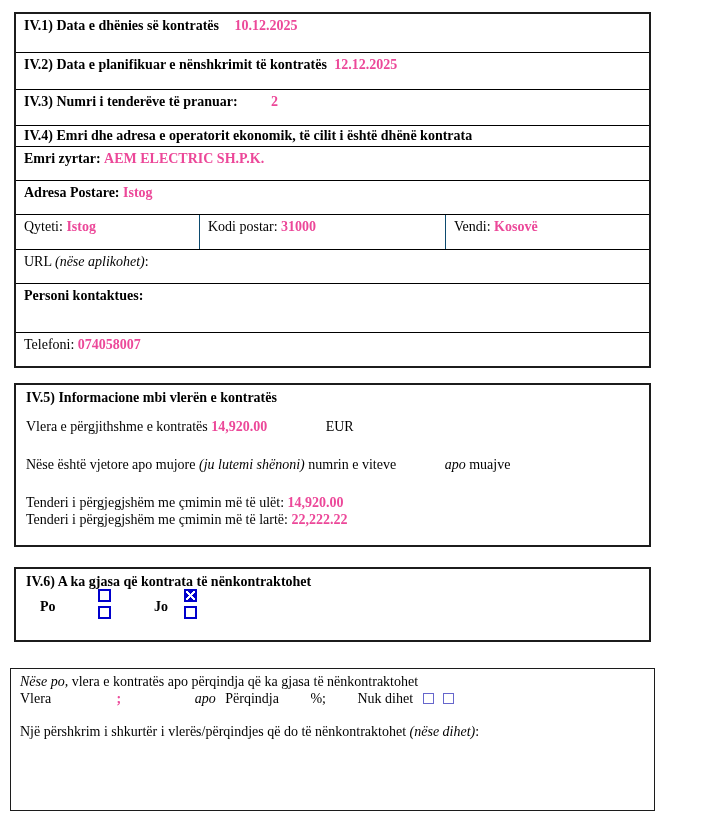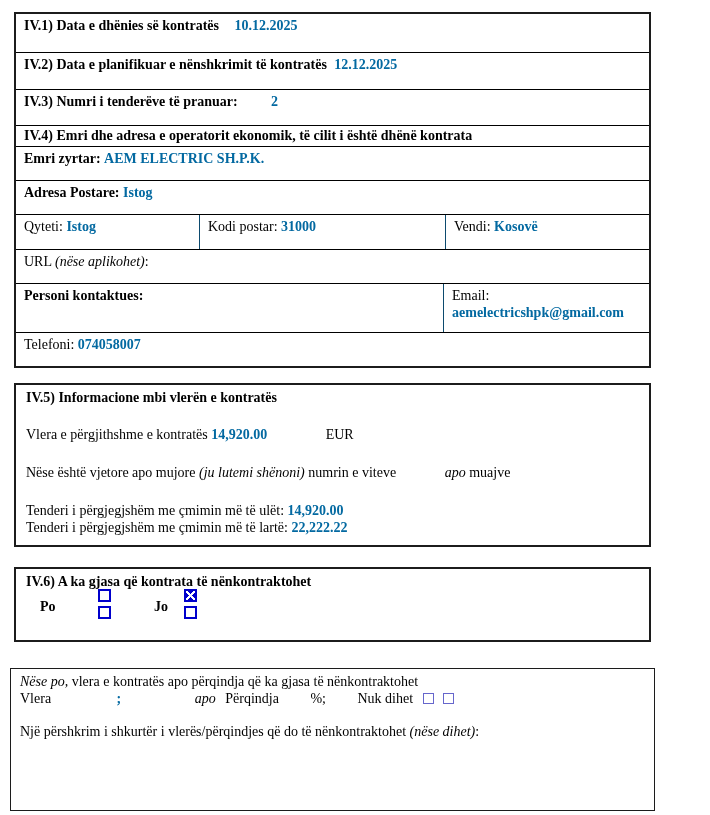--- a/index.html
+++ b/index.html
@@ -14,26 +14,26 @@
   .row:last-child { border-bottom:none; }
   .h39{height:39px}.h37{height:37px}.h36{height:36px}.h21{height:21px; padding-top:1px}
   .h34{height:34px}.h35{height:35px}.h49{height:49px}.h33{height:33px}
   .cells { display:flex; padding:0; }
   .cell { box-sizing:border-box; padding:3px 6px 0 8px; overflow:hidden; }
   .cell + .cell { border-left:1px solid #0c4a6e; }
   .c-city{width:183px}.c-post{width:246px}.c-country{flex:1}
   .c-left{width:427px}.c-right{flex:1}
   .b { font-weight:bold; }
   .it { font-style:italic; }
-  .val { color:#0369a1; font-weight:bold; }
+  .val { color:#ec4899; font-weight:bold; }
   .ml4{margin-left:4px}.ml12{margin-left:12px}.ml30{margin-left:30px}
   .ml55{margin-left:55px}.ml45{margin-left:45px}.ml62{margin-left:62px}
   .ml70{margin-left:70px}.ml6{margin-left:6px}.ml28{margin-left:28px}
   .s5 { top:383px; height:164px; padding:4px 10px; }
-  .s5 .mt20{margin-top:20px}.s5 .mt21{margin-top:21px}
+  .s5 .mt20{margin-top:12px}.s5 .mt21{margin-top:21px}
   .s6 { top:567px; height:75px; padding:4px 10px; }
   .s7 { top:668px; height:143px; left:10px; width:645px; border-width:1px; padding:4px 9px; }
   .s7 .mt16{margin-top:16px}
   .cb { position:absolute; width:13px; height:13px; box-sizing:border-box;
         border:2px solid #0000cc; background:#fff; }
   .cb.checked {
     background:
       linear-gradient(45deg,  transparent 40%, #fff 44%, #fff 56%, transparent 60%),
       linear-gradient(-45deg, transparent 40%, #fff 44%, #fff 56%, transparent 60%),
       #0000cc;
@@ -89,24 +89,20 @@
       </div>
     </div>
     <div class="row h34">
       <span>URL</span>
       <span class="it">(nëse aplikohet)</span><span>:</span>
     </div>
     <div class="row h49 cells">
       <div class="cell c-left">
         <span class="b">Personi kontaktues:</span>
       </div>
-      <div class="cell c-right">
-        <div>Email:</div>
-        <div class="val">aemelectricshpk@gmail.com</div>
-      </div>
     </div>
     <div class="row h33 cells">
       <div class="cell c-left">
         <span>Telefoni:</span>
         <span class="val">074058007</span>
       </div>
     </div>
   </div>
 
   <div class="box s5">

